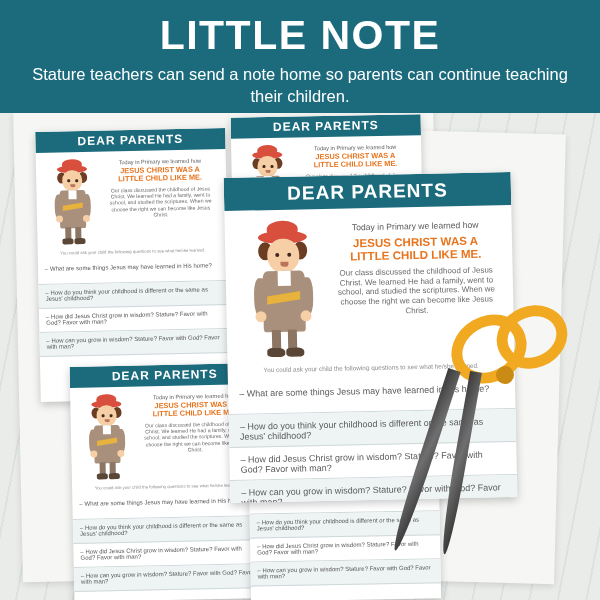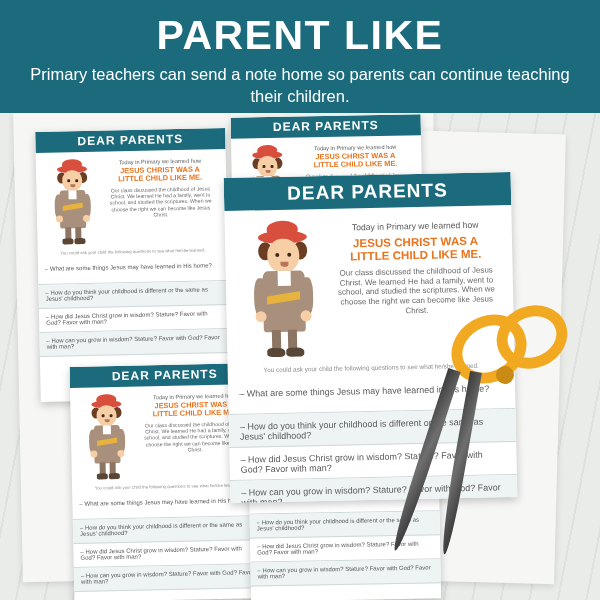--- a/index.html
+++ b/index.html
@@ -391,17 +391,17 @@
     <div class="sc-handle" style="left:32px; top:16px; width:56px; height:44px; transform:rotate(-30deg);"></div>
     <div class="sc-handle" style="left:78px; top:6px; width:50px; height:40px; transform:rotate(-22deg);"></div>
 
     <div class="sc-pivot" style="left:78px; top:66px; width:18px; height:18px;"></div>
 
     <div class="sc-blade" style="left:30px; top:70px; width:13px; height:190px; transform:rotate(18deg); transform-origin:top center; border-radius:0 0 55% 45%;"></div>
     <div class="sc-blade" style="left:52px; top:72px; width:12px; height:185px; transform:rotate(10deg); transform-origin:top center; border-radius:0 0 45% 55%;"></div>
   </div>
 
   <div class="header">
-    <div class="header-title">PARENT LIKE</div>
-    <div class="header-sub">Primary teachers can send a note home so parents can continue teaching their children.</div>
+    <div class="header-title">LITTLE NOTE</div>
+    <div class="header-sub">Stature teachers can send a note home so parents can continue teaching their children.</div>
   </div>
 
 </div>
 
 </body></html>

